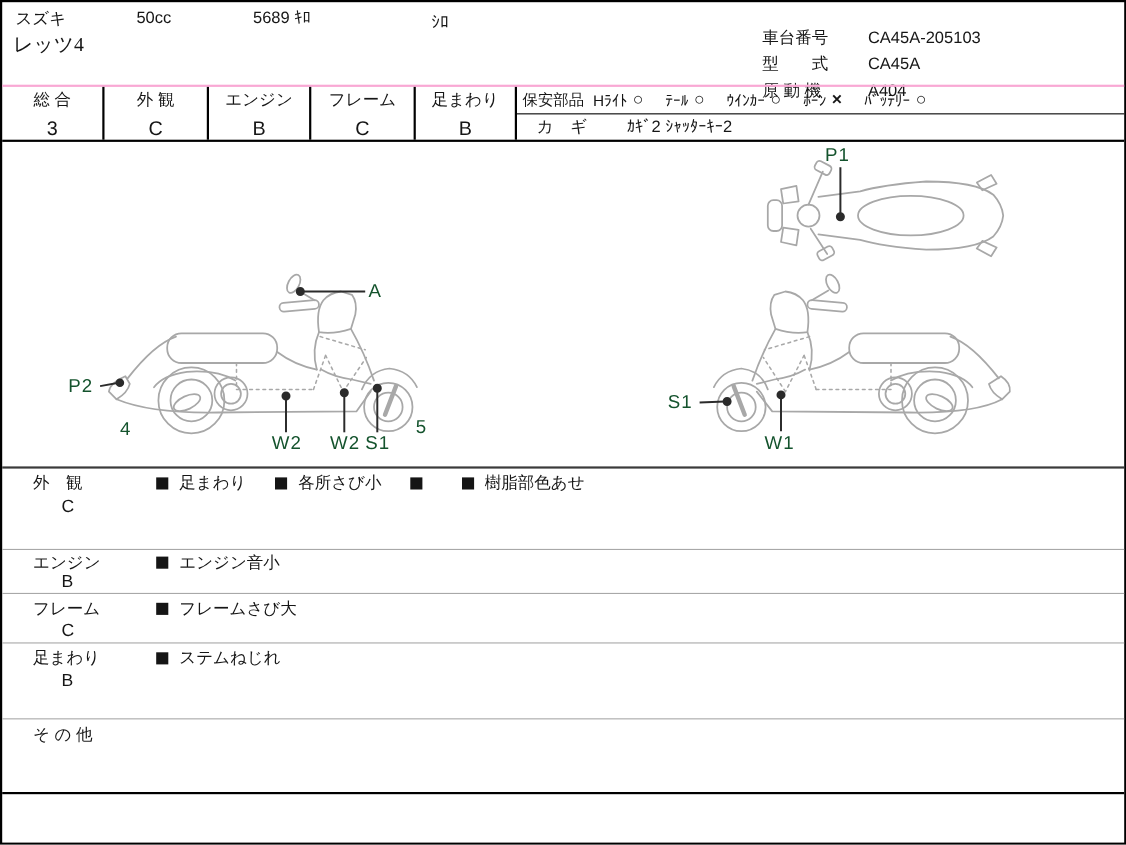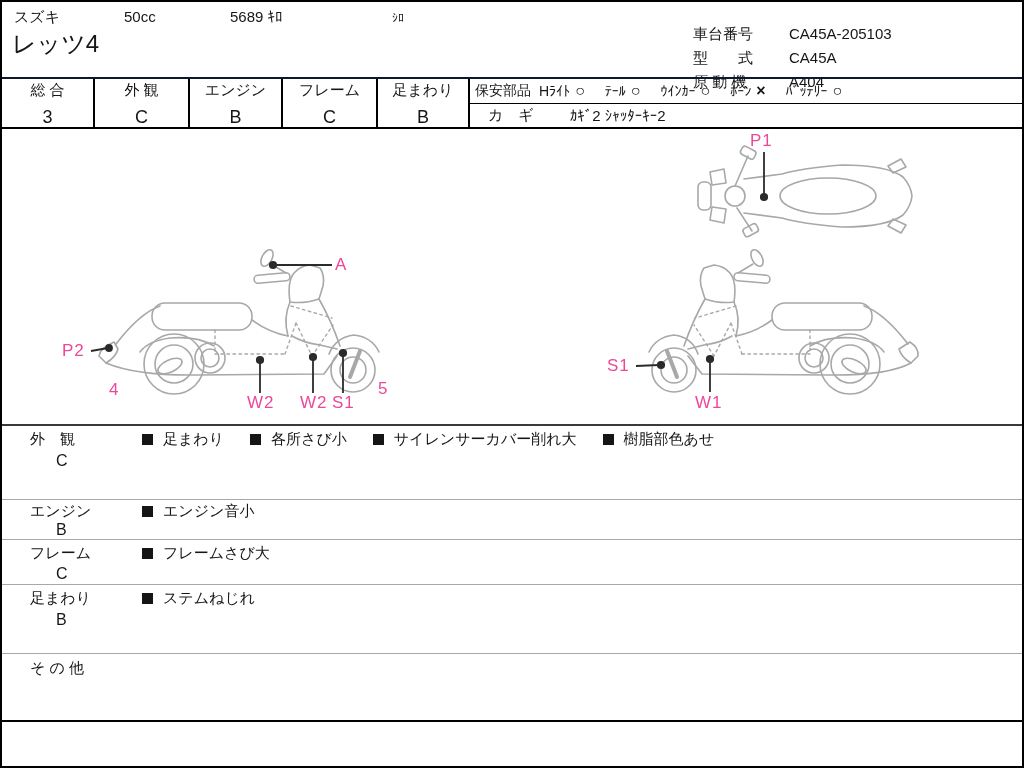--- a/index.html
+++ b/index.html
@@ -3,48 +3,48 @@
 <meta charset="utf-8">
 <style>
   html,body{margin:0;padding:0;background:#fff;}
   body{width:1024px;height:768px;overflow:hidden;
        font-family:"Liberation Sans","DejaVu Sans",sans-serif;color:#161616;}
   .sheet{position:relative;width:1024px;height:768px;box-sizing:border-box;
          border:2px solid #000;background:#fff;}
   .abs{position:absolute;}
   
   .hdr-text{position:absolute;font-size:15px;white-space:pre;}
-  .hdr-model{font-size:24px;}
-  .hdr-color{font-size:12px;}
+  .hdr-model{font-size:18px;font-family:Liberation Serif, serif;}
+  .hdr-color{font-size:16px;}
   .hdr-row{position:absolute;left:666px;font-size:15px;white-space:pre;}
   .hdr-label{display:inline-block;min-width:96px;}
   
   .grade-row{position:absolute;left:0;top:75px;width:1020px;height:48px;
-             border-top:2px solid #0f172a;border-bottom:2px solid #000;
+             border-top:2px solid #f9a8d4;border-bottom:2px solid #000;
              display:flex;box-sizing:content-box;}
   .grade-cell{box-sizing:border-box;border-right:2px solid #000;
               display:flex;flex-direction:column;align-items:center;
               justify-content:space-between;padding:2px 0 1px 0;}
   .grade-cell .g-label{font-size:15px;white-space:pre;}
   .grade-cell .g-value{font-size:18px;line-height:18px;}
   .safety-cell{flex:1;display:flex;flex-direction:column;box-sizing:border-box;}
   .sp-row1{height:25px;border-bottom:1px solid #000;display:flex;align-items:center;
            padding-left:5px;box-sizing:border-box;}
   .sp-row2{height:22px;display:flex;align-items:center;padding-left:18px;font-size:15px;}
   .sp-title{font-size:14px;margin-right:8px;white-space:pre;}
   .sp-item{display:flex;align-items:flex-start;margin-right:20px;}
   .sp-item .sp-label{font-size:14px;white-space:pre;}
   .sp-item .sp-mark{font-size:16px;font-weight:bold;margin-left:5px;line-height:16px;}
   .sp-key-label{white-space:pre;}
   .sp-key-value{margin-left:36px;white-space:pre;text-align:center;}
   
   .diagram-area{position:absolute;left:0;top:125px;width:1020px;height:297px;
                 border-bottom:2px solid #3a3a3a;box-sizing:content-box;}
   svg.art{position:absolute;left:0;top:0;width:1020px;height:768px;pointer-events:none;}
-  .diag-label{position:absolute;font-size:17px;letter-spacing:1px;color:#ec4899;white-space:pre;}
+  .diag-label{position:absolute;font-size:17px;letter-spacing:1px;color:#14532d;white-space:pre;}
   
   .cond-row{position:absolute;left:0;width:1020px;box-sizing:border-box;}
   .cond-label{position:absolute;left:28px;top:4px;font-size:15px;white-space:pre;}
   .cond-grade{position:absolute;left:54px;font-size:16px;}
   .cond-notes{position:absolute;left:140px;top:4px;display:flex;align-items:center;}
   .note{display:flex;align-items:center;margin-right:26px;font-size:15px;white-space:pre;}
   .bullet{width:11px;height:11px;background:#151515;display:inline-block;margin-right:10px;flex:none;}
 </style>
 </head>
 <body>
@@ -236,21 +236,21 @@
   <div class="diag-label" style="left:376px;top:377px">5</div>
   <div class="diag-label" style="left:605px;top:354px">S1</div>
   <div class="diag-label" style="left:693px;top:391px">W1</div>
 
   <div class="cond-row" style="top:424px;height:73px">
     <div class="cond-label">外　観</div>
     <div class="cond-grade" style="top:26px">C</div>
     <div class="cond-notes">
       <span class="note"><span class="bullet"></span><span>足まわり</span></span>
       <span class="note"><span class="bullet"></span><span>各所さび小</span></span>
-      <span class="note"><span class="bullet"></span><span>サイレンサーカバー削れ大</span></span>
+      <span class="note"><span class="bullet"></span></span>
       <span class="note"><span class="bullet"></span><span>樹脂部色あせ</span></span>
     </div>
   </div>
 
   <div class="cond-row" style="top:497px;height:40px;border-top:1px solid #a8a8a8">
     <div class="cond-label" style="top:2px">エンジン</div>
     <div class="cond-grade" style="top:21px">B</div>
     <div class="cond-notes" style="top:2px">
       <span class="note"><span class="bullet"></span><span>エンジン音小</span></span>
     </div>

